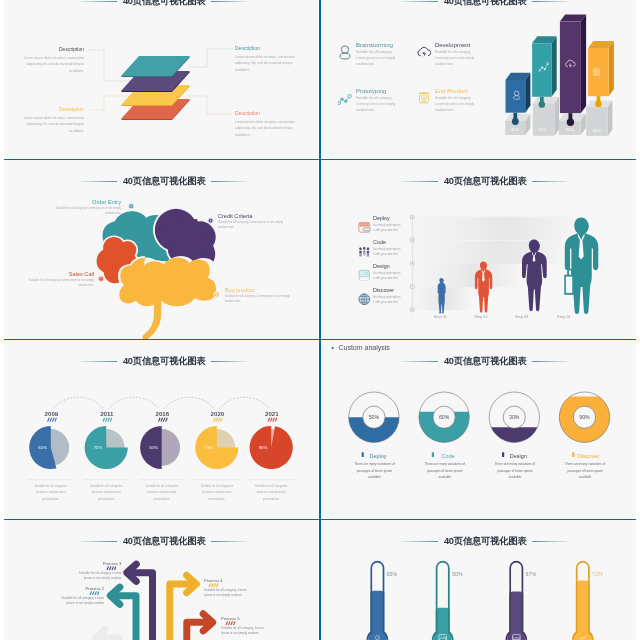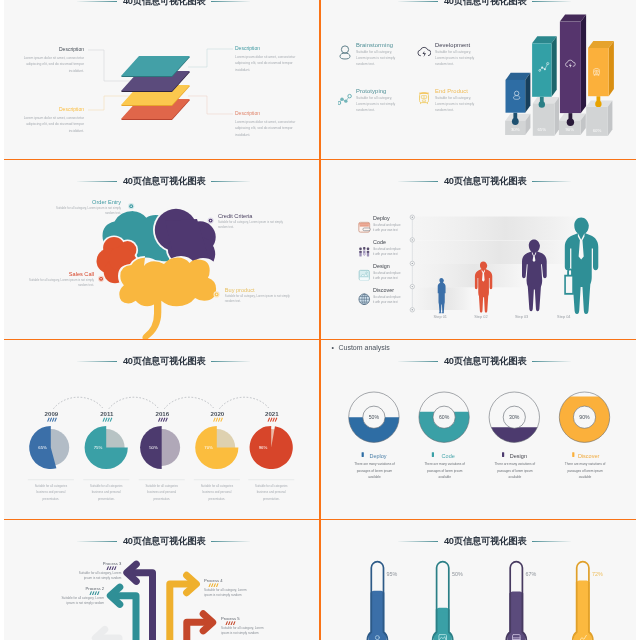--- a/index.html
+++ b/index.html
@@ -1,18 +1,18 @@
 <!DOCTYPE html>
 <html><head>
 <meta charset="utf-8">
 <style>
   html,body{margin:0;padding:0;}
   body{width:640px;height:640px;background:#ffffff;overflow:hidden;
        font-family:"Liberation Sans",sans-serif;-webkit-font-smoothing:antialiased;}
-  #sheet{position:absolute;left:0;top:0;width:640px;height:640px;overflow:hidden;background:#f97316;}
+  #sheet{position:absolute;left:0;top:0;width:640px;height:640px;overflow:hidden;background:#0369a1;}
   .slide{position:absolute;width:319px;height:179px;background:#f7f7f7;overflow:hidden;}
   
   .edge-strip{position:absolute;background:#ffffff;z-index:50;}
   .title-wrap{position:absolute;left:0;top:15px;width:320px;height:12px;}
   .title-rule{position:absolute;top:5.6px;width:39.5px;height:1.2px;}
   .title-rule.l{left:77px;background:linear-gradient(to right,rgba(120,170,175,0.05),#4e8f96);}
   .title-rule.r{left:210.5px;background:linear-gradient(to left,rgba(120,170,175,0.05),#4e8f96);}
   .title-text{position:absolute;left:0;top:-0.5px;width:320px;text-align:center;
               font-size:9.3px;font-weight:bold;color:#2b3440;letter-spacing:-0.2px;white-space:nowrap;padding-left:8.5px;
               box-sizing:border-box;font-family:"Liberation Sans",sans-serif;}

